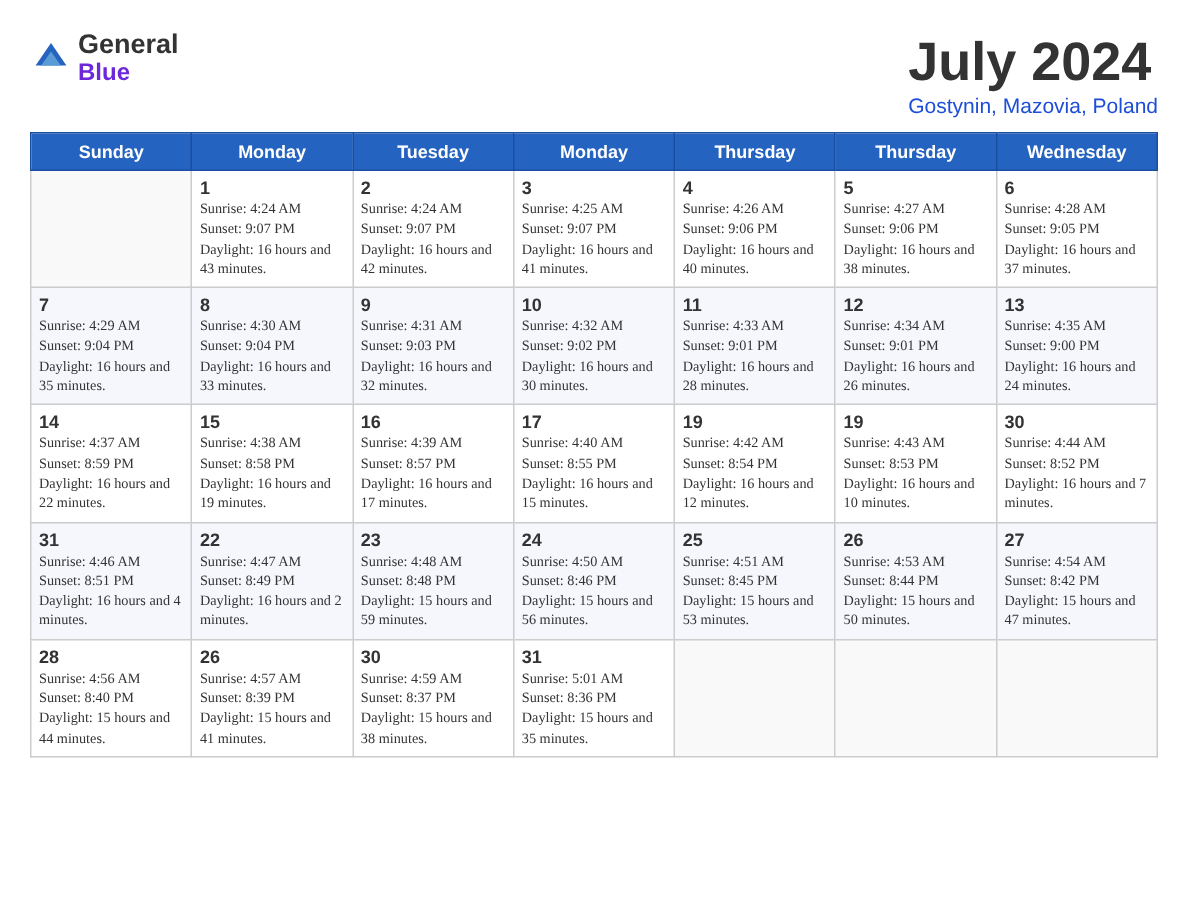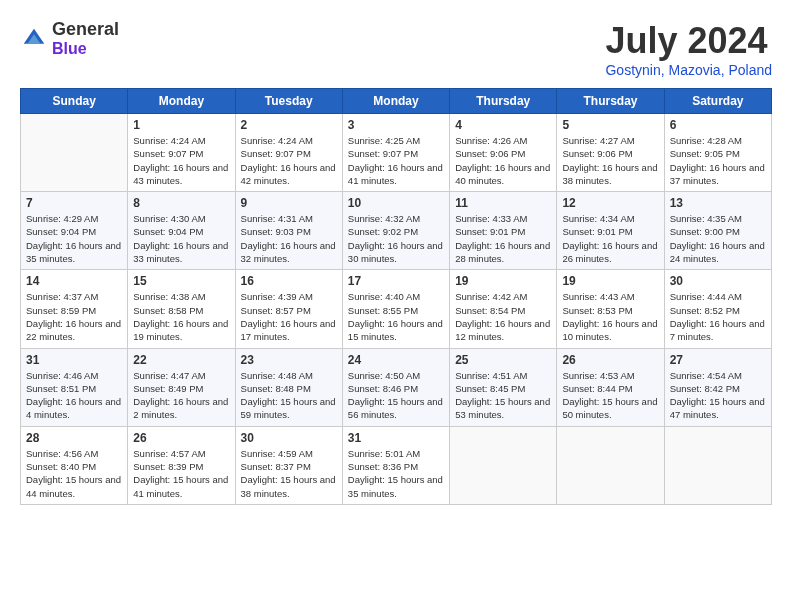--- a/index.html
+++ b/index.html
@@ -81,20 +81,21 @@
     .day-num {
       font-size: 12px;
       font-weight: bold;
       margin-bottom: 2px;
       display: block;
     }
     .day-info {
       font-size: 9.5px;
       line-height: 1.4;
       color: #333;
+      font-family: Liberation Serif, serif;
     }
     .week-row td {
       background: #fff;
     }
     .week-row:nth-child(even) td {
       background: #f5f7fc;
     }
   </style>
 </head>
 <body>
@@ -118,21 +119,21 @@
 
 <table class="calendar">
   <thead>
     <tr>
     <th>Sunday</th>
         <th>Monday</th>
         <th>Tuesday</th>
         <th>Monday</th>
         <th>Thursday</th>
         <th>Thursday</th>
-        <th>Saturday</th>
+        <th>Wednesday</th>
       </tr>
   </thead>
   <tbody id="calendar-body">
   <tr class="week-row">
         <td class="empty"></td>
         <td>
           <span class="day-num">1</span>
           <div class="day-info">Sunrise: 4:24 AM<br>Sunset: 9:07 PM<br>Daylight: 16 hours and 43 minutes.</div>
         </td>
         <td>

